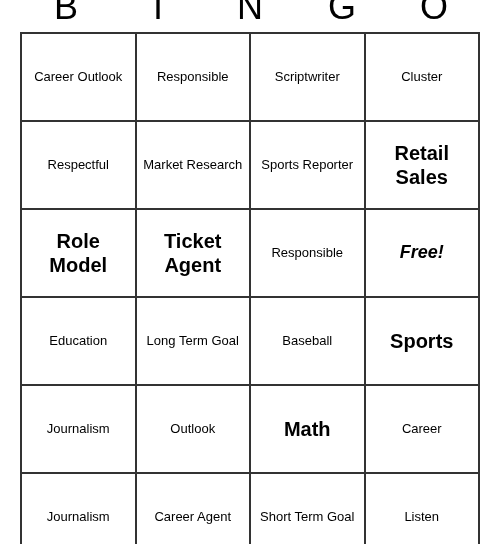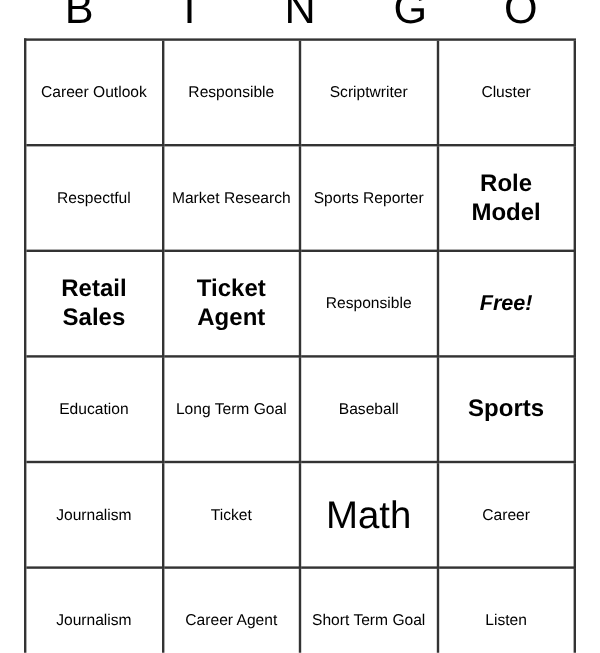--- a/index.html
+++ b/index.html
@@ -57,22 +57,22 @@
       font-size: 13px;
       line-height: 1.2;
     }
 
     .bingo-cell.large-text {
       font-size: 20px;
       font-weight: bold;
     }
 
     .bingo-cell.xlarge-text {
-      font-size: 32px;
-      font-weight: normal;
+      font-size: 20px;
+      font-weight: bold;
     }
 
     .bingo-cell.free {
       font-size: 18px;
       font-weight: bold;
       font-style: italic;
     }
   </style>
 </head>
 <body>
@@ -88,31 +88,31 @@
     </div>
   <div class="bingo-grid">
 
   <div class="bingo-cell">Career Outlook</div>
       <div class="bingo-cell">Responsible</div>
       <div class="bingo-cell">Scriptwriter</div>
       <div class="bingo-cell">Cluster</div>
       <div class="bingo-cell">Respectful</div>
       <div class="bingo-cell">Market Research</div>
       <div class="bingo-cell">Sports Reporter</div>
+      <div class="bingo-cell large-text">Retail Sales</div>
       <div class="bingo-cell large-text">Role Model</div>
-      <div class="bingo-cell large-text">Retail Sales</div>
       <div class="bingo-cell large-text">Ticket Agent</div>
       <div class="bingo-cell">Responsible</div>
       <div class="bingo-cell free">Free!</div>
       <div class="bingo-cell">Education</div>
       <div class="bingo-cell">Long Term Goal</div>
       <div class="bingo-cell">Baseball</div>
       <div class="bingo-cell large-text">Sports</div>
       <div class="bingo-cell">Journalism</div>
-      <div class="bingo-cell">Ticket</div>
+      <div class="bingo-cell">Outlook</div>
       <div class="bingo-cell xlarge-text">Math</div>
       <div class="bingo-cell">Career</div>
       <div class="bingo-cell">Journalism</div>
       <div class="bingo-cell">Career Agent</div>
       <div class="bingo-cell">Short Term Goal</div>
       <div class="bingo-cell">Listen</div>
     </div>
 </div>
 
 </body></html>

